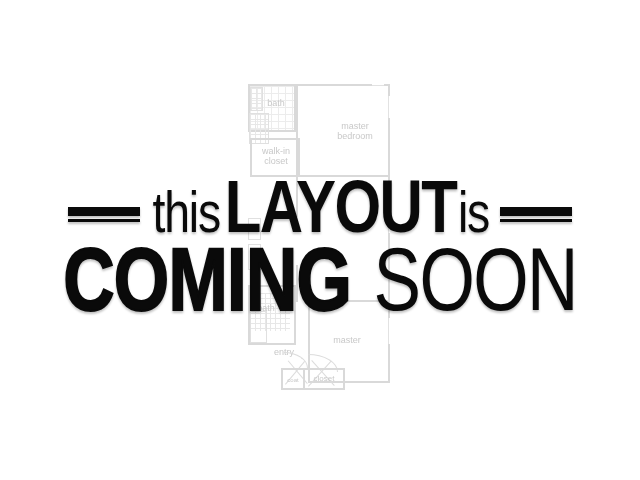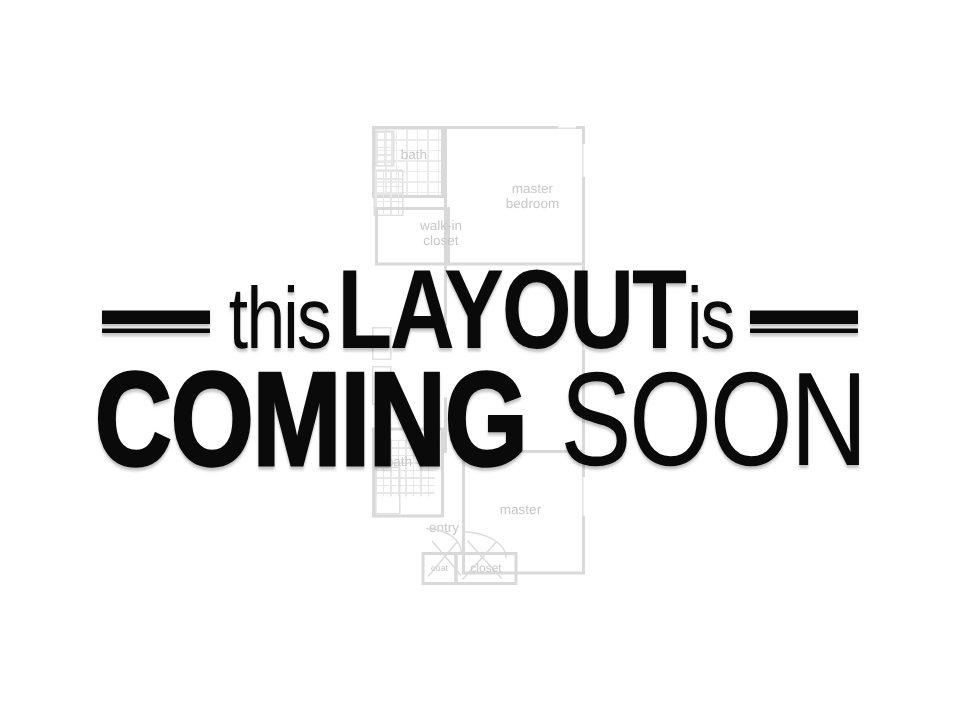--- a/index.html
+++ b/index.html
@@ -55,39 +55,39 @@
 
     <div class="fp-room tile" style="left:248px;top:84px;width:48px;height:48px;"></div>
     <div class="fp-fixture tile-fine" style="left:250px;top:87px;width:13px;height:24px;"></div>
     <div class="fp-fixture tile-fine" style="left:249px;top:113px;width:20px;height:31px;"></div>
     <div class="fp-label" style="left:276px;top:103px;">bath</div>
 
     <div class="fp-room" style="left:296px;top:84px;width:94px;height:93px;"></div>
     <div class="fp-label" style="left:355px;top:131px;width:52px;">master bedroom</div>
 
     <div class="fp-room" style="left:250px;top:138px;width:50px;height:39px;"></div>
-    <div class="fp-label" style="left:276px;top:156px;width:36px;margin-left:18px;">walk-in closet</div>
+    <div class="fp-label" style="left:276px;top:156px;width:36px;">walk-in closet</div>
 
     <div class="fp-wall" style="left:388px;top:177px;width:2px;height:125px;"></div>
     <div class="fp-wall" style="left:296px;top:177px;width:2px;height:40px;"></div>
     <div class="fp-wall" style="left:296px;top:265px;width:2px;height:37px;"></div>
 
     <div class="fp-fixture" style="left:248px;top:218px;width:13px;height:22px;"></div>
     <div class="fp-fixture" style="left:248px;top:244px;width:13px;height:26px;"></div>
 
     <div class="fp-room" style="left:248px;top:285px;width:48px;height:60px;"></div>
     <div class="fp-fixture tile-fine" style="left:250px;top:293px;width:40px;height:38px;border:none;"></div>
     <div class="fp-fixture" style="left:250px;top:311px;width:17px;height:32px;"></div>
     <div class="fp-label" style="left:266px;top:308px;">bath</div>
 
     <div class="fp-room" style="left:308px;top:300px;width:82px;height:83px;"></div>
     <div class="win" style="left:312px;top:298px;width:22px;height:6px;"></div>
     <div class="fp-label" style="left:347px;top:340px;">master</div>
 
-    <div class="fp-label" style="left:296px;top:352px;">entry</div>
+    <div class="fp-label" style="left:284px;top:352px;">entry</div>
 
     <div class="arc" style="left:284px;top:352px;width:24px;height:16px;"></div>
     <div class="arc" style="left:308px;top:354px;width:30px;height:18px;"></div>
     <div class="leaf" style="left:285px;top:384px;width:30px;transform:rotate(-50deg);"></div>
     <div class="leaf" style="left:307px;top:384px;width:30px;transform:rotate(-130deg);"></div>
     <div class="leaf" style="left:308px;top:386px;width:34px;transform:rotate(-48deg);"></div>
     <div class="leaf" style="left:334px;top:386px;width:34px;transform:rotate(-132deg);"></div>
 
     <div class="fp-room" style="left:281px;top:368px;width:24px;height:22px;"></div>
     <div class="fp-label tiny" style="left:293px;top:380px;">coat</div>

